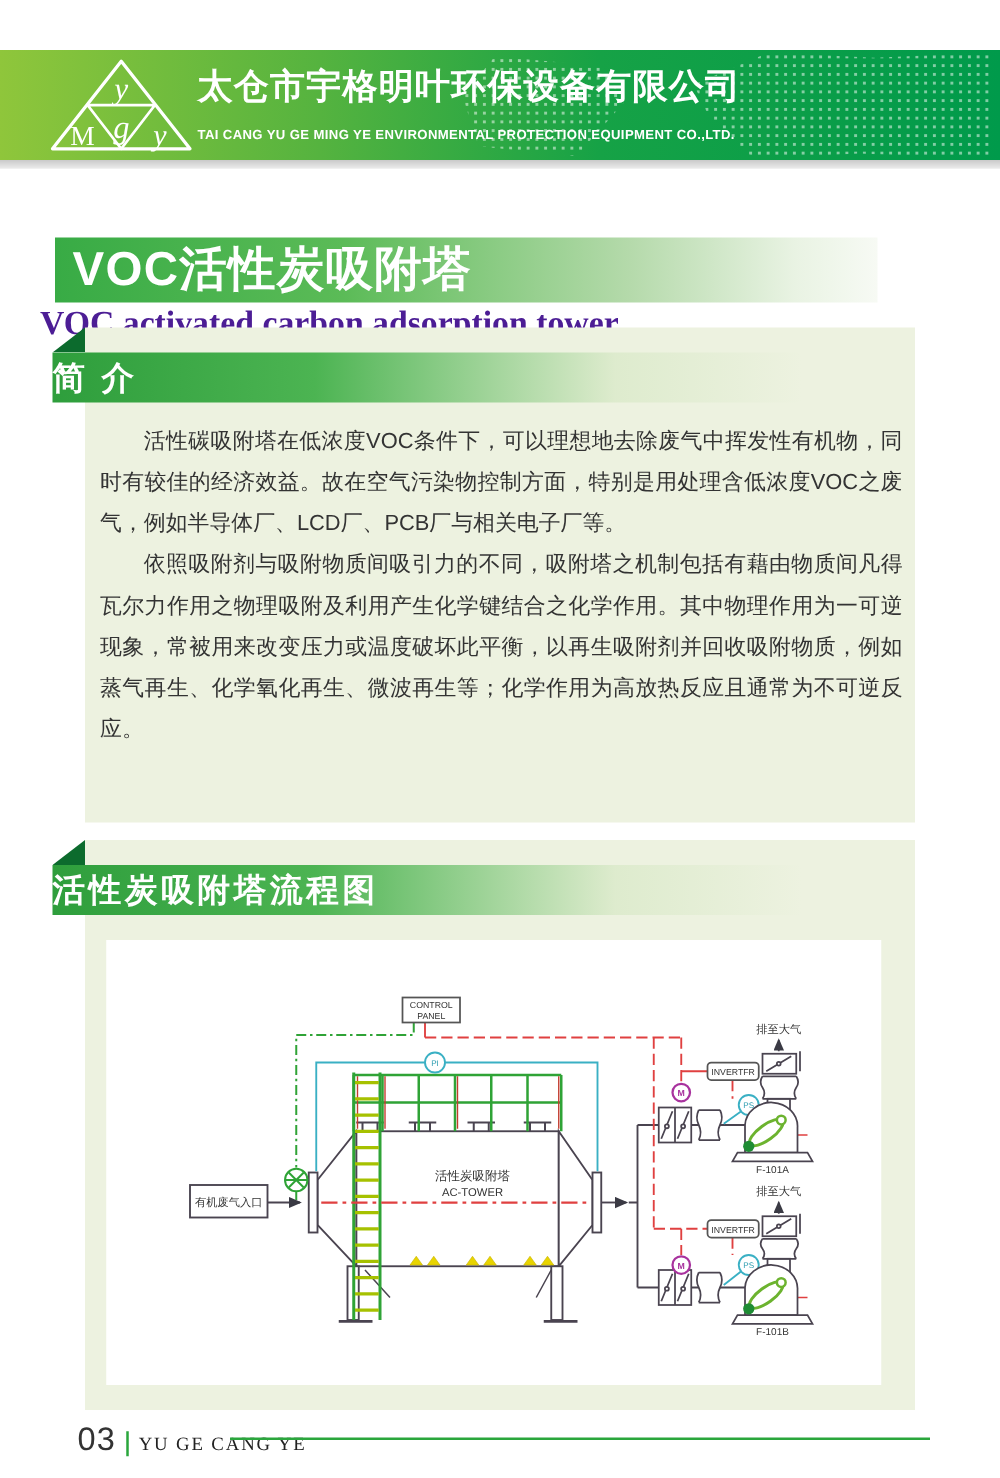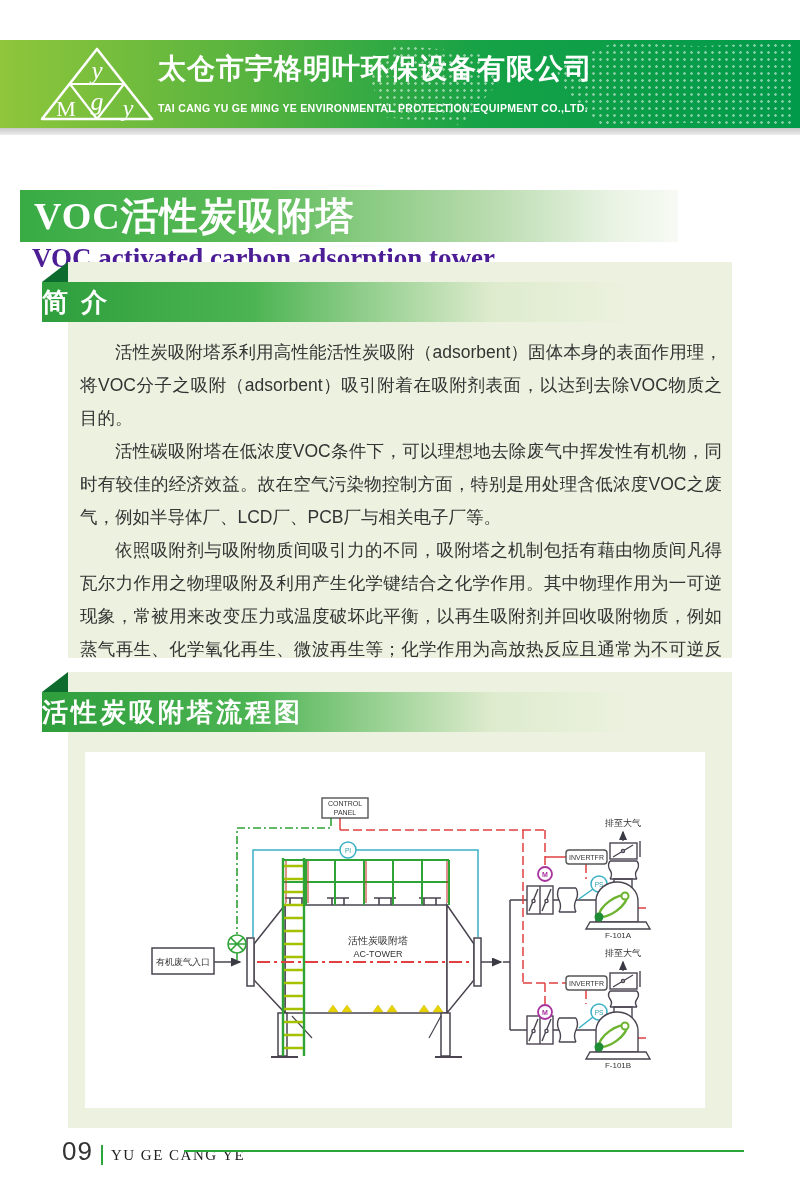--- a/index.html
+++ b/index.html
@@ -10,22 +10,22 @@
     background:linear-gradient(90deg,#8fc63b 0%,#55b33f 32%,#16a246 60%,#009a4b 100%);}
   .header-strip{position:absolute;left:0;top:128px;width:800px;height:7px;
     background:linear-gradient(#c9c9c9,#ececec);}
   .dots{position:absolute;background-image:radial-gradient(rgba(255,255,255,.5) 1.2px, rgba(255,255,255,0) 1.5px);
     background-size:7px 7px;}
   .company{position:absolute;left:158px;top:12px;color:#fff;}
   .company .cn{font-size:28px;font-weight:bold;letter-spacing:1px;line-height:34px;}
   .company .en{font-size:10.5px;font-weight:bold;letter-spacing:.3px;margin-top:16px;}
 
   
-  .voc-bar{position:absolute;left:20px;top:190px;width:658px;height:52px;
-    background:linear-gradient(90deg,#38ab45 0%,#5bbb57 35%,#b5daab 70%,#e9f3e3 90%,#f7faf4 100%);font-family:Liberation Serif, serif;}
+  .voc-bar{position:absolute;left:44px;top:190px;width:658px;height:52px;
+    background:linear-gradient(90deg,#38ab45 0%,#5bbb57 35%,#b5daab 70%,#e9f3e3 90%,#f7faf4 100%);}
   .voc-bar span{display:block;color:#fff;font-size:38px;font-weight:bold;line-height:52px;padding-left:14px;letter-spacing:1px;}
   .voc-en{position:absolute;left:32px;top:243px;width:658px;
     font-family:"Liberation Serif",serif;font-weight:bold;font-size:27px;color:#4c1d95;}
 
   
   .panel{position:absolute;left:68px;width:664px;background:#edf2e0;}
   .sec-bar{position:absolute;left:42px;width:600px;height:40px;box-sizing:border-box;
     background:linear-gradient(90deg,#2e9e3c 0%,#4cb452 35%,rgba(203,227,183,.45) 75%,rgba(237,242,224,0) 100%);
     color:#fff;font-size:26px;font-weight:bold;line-height:40px;letter-spacing:3px;}
   .fold{position:absolute;left:42px;width:26px;height:20px;background:#0c6b2d;
@@ -71,21 +71,20 @@
   <span>VOC活性炭吸附塔</span>
 </div>
 <div class="voc-en">VOC activated carbon adsorption tower</div>
 
 <div class="panel" style="top:262px;height:396px;"></div>
 <div class="fold" style="top:262px;"></div>
 <div class="sec-bar" style="top:282px;">
   <span>简 介</span>
 </div>
 <div class="intro-text">
-  <p>活性炭吸附塔系利用高性能活性炭吸附（adsorbent）固体本身的表面作用理，将VOC分子之吸附（adsorbent）吸引附着在吸附剂表面，以达到去除VOC物质之目的。</p>
   <p>活性碳吸附塔在低浓度VOC条件下，可以理想地去除废气中挥发性有机物，同时有较佳的经济效益。故在空气污染物控制方面，特别是用处理含低浓度VOC之废气，例如半导体厂、LCD厂、PCB厂与相关电子厂等。</p>
   <p>依照吸附剂与吸附物质间吸引力的不同，吸附塔之机制包括有藉由物质间凡得瓦尔力作用之物理吸附及利用产生化学键结合之化学作用。其中物理作用为一可逆现象，常被用来改变压力或温度破坏此平衡，以再生吸附剂并回收吸附物质，例如蒸气再生、化学氧化再生、微波再生等；化学作用为高放热反应且通常为不可逆反应。</p>
 </div>
 
 <div class="panel" style="top:672px;height:456px;"></div>
 <div class="fold" style="top:672px;"></div>
 <div class="sec-bar" style="top:692px;">
   <span>活性炭吸附塔流程图</span>
 </div>
 
@@ -214,15 +213,15 @@
   <rect x="322" y="798" width="46" height="20" fill="#ffffff" stroke="#555" stroke-width="1.4"></rect>
   <text x="345" y="806" class="t7">CONTROL</text>
   <text x="345" y="815" class="t7">PANEL</text>
 
   <text x="183" y="965" class="t9">有机废气入口</text>
   <text x="378" y="944" class="t10">活性炭吸附塔</text>
   <text x="378" y="957" class="t9">AC-TOWER</text>
 </svg>
 
 <div class="footer">
-  <span class="num">09</span><span class="sep"></span><span class="brand">YU GE CANG YE</span>
+  <span class="num">03</span><span class="sep"></span><span class="brand">YU GE CANG YE</span>
   <span class="line"></span>
 </div>
 
 </body></html>

